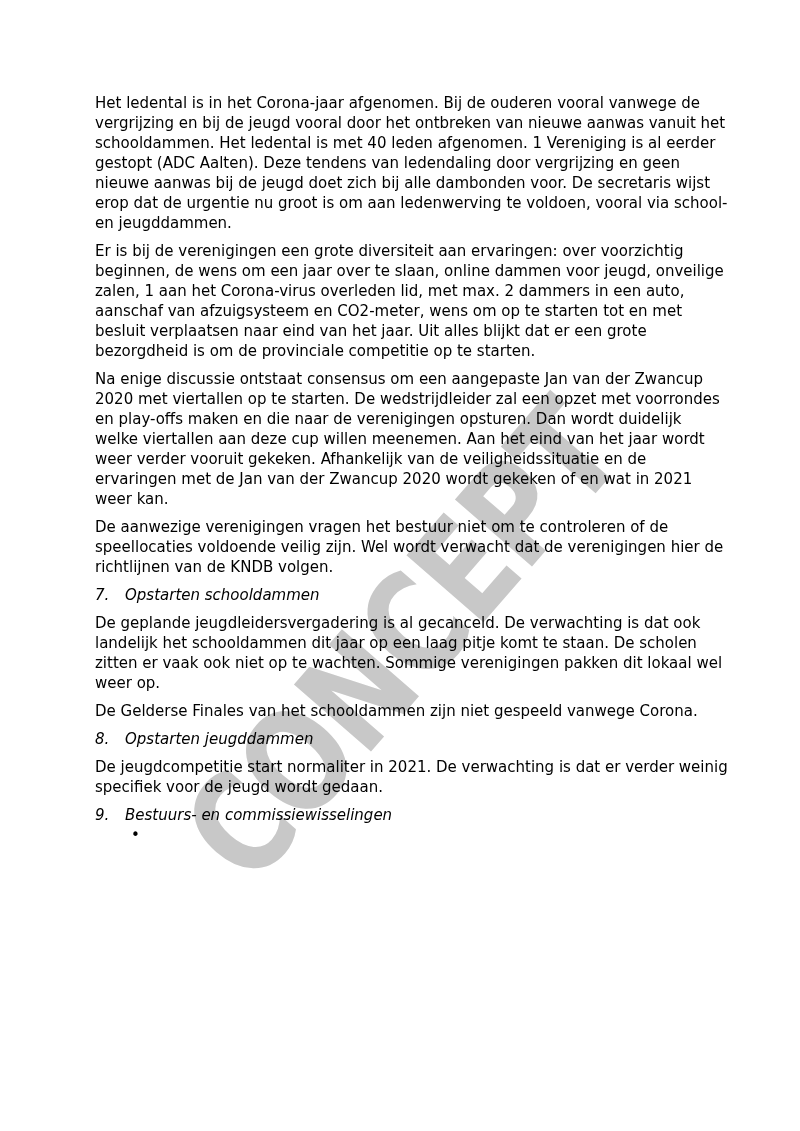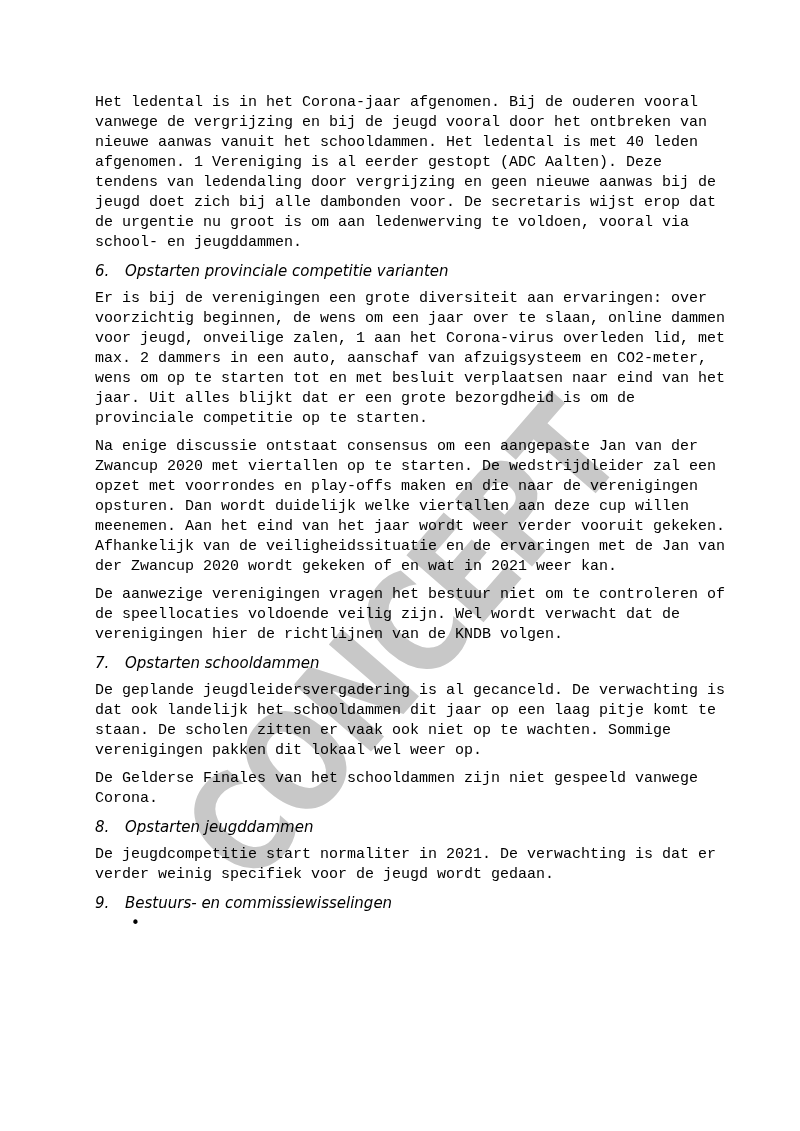--- a/index.html
+++ b/index.html
@@ -35,21 +35,20 @@
     left: 95px;
     top: 93px;
     width: 634px;
     z-index: 1;
     font-size: 15px;
     line-height: 20px;
   }
 
   .content p {
     margin: 0 0 8px 0;
-    font-family: Liberation Mono, monospace;
   }
 
   .heading {
     font-style: italic;
     margin: 6px 0 8px 0;
   }
   .heading .num {
     display: inline-block;
     width: 30px;
     font-style: italic;
@@ -75,23 +74,20 @@
 <body>
 
 <div class="page">
 
   <div class="watermark">CONCEPT</div>
 
   <div class="content">
 
     <p>Het ledental is in het Corona-jaar afgenomen. Bij de ouderen vooral vanwege de vergrijzing en bij de jeugd vooral door het ontbreken van nieuwe aanwas vanuit het schooldammen.  Het ledental is met 40 leden afgenomen. 1 Vereniging is al eerder gestopt (ADC Aalten). Deze tendens van ledendaling door vergrijzing en geen nieuwe aanwas bij de jeugd doet zich bij alle dambonden voor. De secretaris wijst erop dat de urgentie nu groot is om aan ledenwerving te voldoen, vooral via school- en jeugddammen.</p>
 
-    <div class="heading">
-      <span class="num">6.</span><span>Opstarten provinciale competitie varianten</span>
-    </div>
     <p>Er is bij de verenigingen een grote diversiteit aan ervaringen: over voorzichtig beginnen, de wens om een jaar over te slaan, online dammen voor jeugd, onveilige zalen, 1 aan het Corona-virus overleden lid, met max. 2 dammers in een auto, aanschaf van afzuigsysteem en CO2-meter, wens om op te starten tot en met besluit verplaatsen naar eind van het jaar. Uit alles blijkt dat er een grote bezorgdheid is om de provinciale competitie op te starten.</p>
     <p>Na enige discussie ontstaat consensus om een aangepaste Jan van der Zwancup 2020 met viertallen op te starten. De wedstrijdleider zal een opzet met voorrondes en play-offs maken en die naar de verenigingen opsturen. Dan wordt duidelijk welke viertallen aan deze cup willen meenemen. Aan het eind van het jaar wordt weer verder vooruit gekeken. Afhankelijk van de veiligheidssituatie en de ervaringen met de Jan van der Zwancup 2020 wordt gekeken of en wat in 2021 weer kan.</p>
     <p>De aanwezige verenigingen vragen het bestuur niet om te controleren of de speellocaties voldoende veilig zijn. Wel wordt verwacht dat de verenigingen hier de richtlijnen van de KNDB volgen.</p>
 
     <div class="heading">
       <span class="num">7.</span><span>Opstarten schooldammen</span>
     </div>
     <p>De geplande jeugdleidersvergadering is al gecanceld. De verwachting is dat ook landelijk het schooldammen dit jaar op een laag pitje komt te staan. De scholen zitten er vaak ook niet op te wachten. Sommige verenigingen pakken dit lokaal wel weer op.</p>
     <p>De Gelderse Finales van het schooldammen zijn niet gespeeld vanwege Corona.</p>
 

